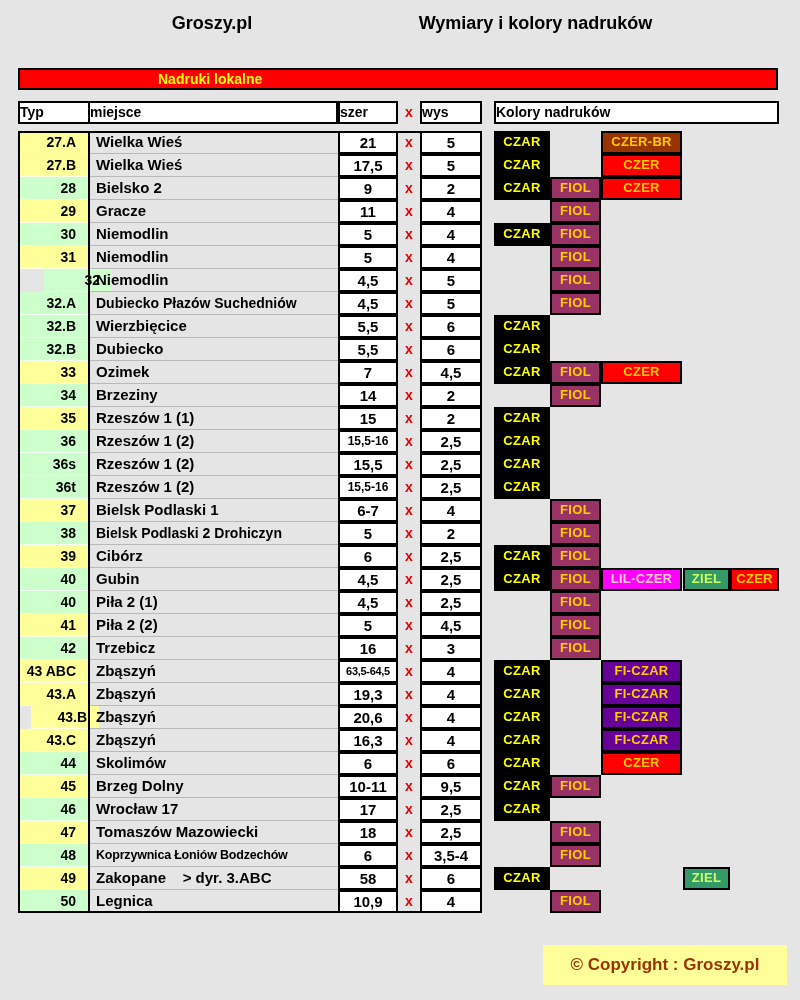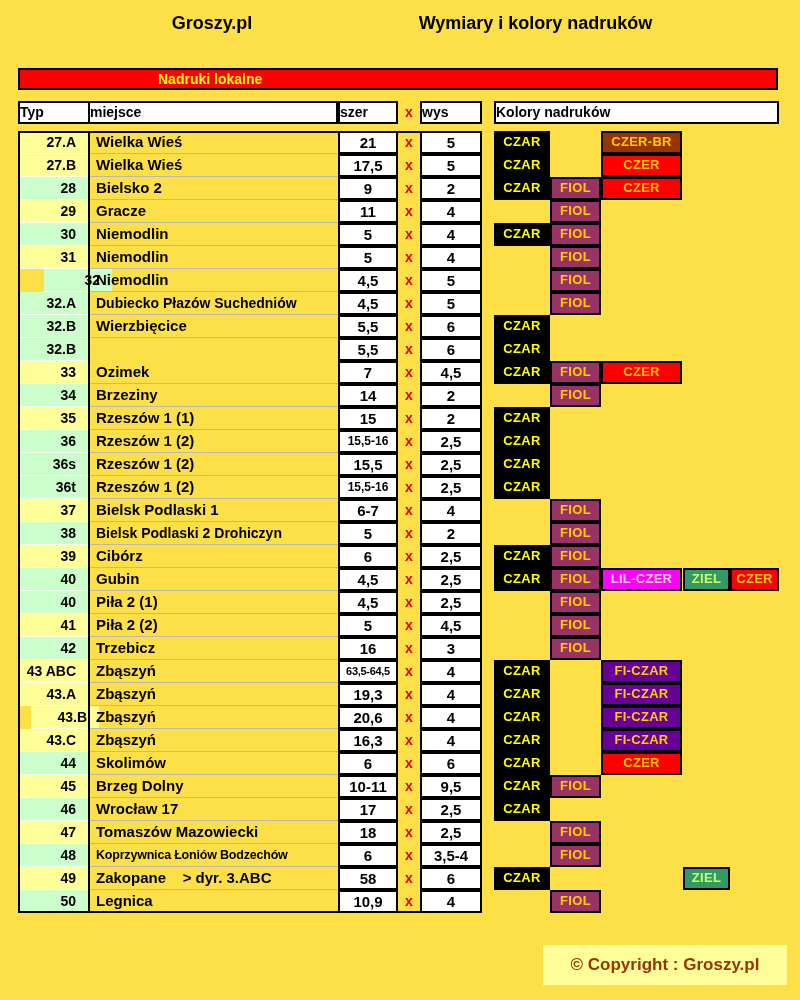--- a/index.html
+++ b/index.html
@@ -1,18 +1,18 @@
 <!DOCTYPE html>
 <html><head>
 <meta charset="utf-8">
 <style>
   * { margin:0; padding:0; box-sizing:border-box; }
   html,body { background:#ffffff; }
   .page {
-    position:relative; width:800px; height:1000px; background:#fde047;
+    position:relative; width:800px; height:1000px; background:#e5e5e5;
     font-family:"Liberation Sans", sans-serif; color:#000; overflow:hidden;
   }
   .title { position:absolute; top:13px; font-weight:bold; font-size:18px; text-align:center; }
   .title-left  { left:112px; width:200px; }
   .title-right { left:398px; width:275px; }
 
   .banner {
     position:absolute; left:18px; top:68px; width:760px; height:22px;
     background:#FF0000; border:2px solid #000;
     color:#FFFF00; font-weight:bold; font-size:14px; line-height:18px;
@@ -172,20 +172,21 @@
       <div class="row">
         <div class="typ" style="background: rgb(204, 255, 204);">32.B</div>
         <div class="mie">Wierzbięcice</div>
         <div class="szer">5,5</div>
         <div class="xcol">x</div>
         <div class="wys">6</div>
         <div class="badge" style="left: 494px; width: 56px; background: rgb(0, 0, 0); color: rgb(255, 255, 0);">CZAR</div>
       </div>
       <div class="row">
         <div class="typ" style="background: rgb(204, 255, 204);">32.B</div>
+        <div class="mie">Dubiecko</div>
         <div class="szer">5,5</div>
         <div class="xcol">x</div>
         <div class="wys">6</div>
         <div class="badge" style="left: 494px; width: 56px; background: rgb(0, 0, 0); color: rgb(255, 255, 0);">CZAR</div>
       </div>
       <div class="row">
         <div class="typ" style="background: rgb(255, 255, 153);">33</div>
         <div class="mie">Ozimek</div>
         <div class="szer">7</div>
         <div class="xcol">x</div>

